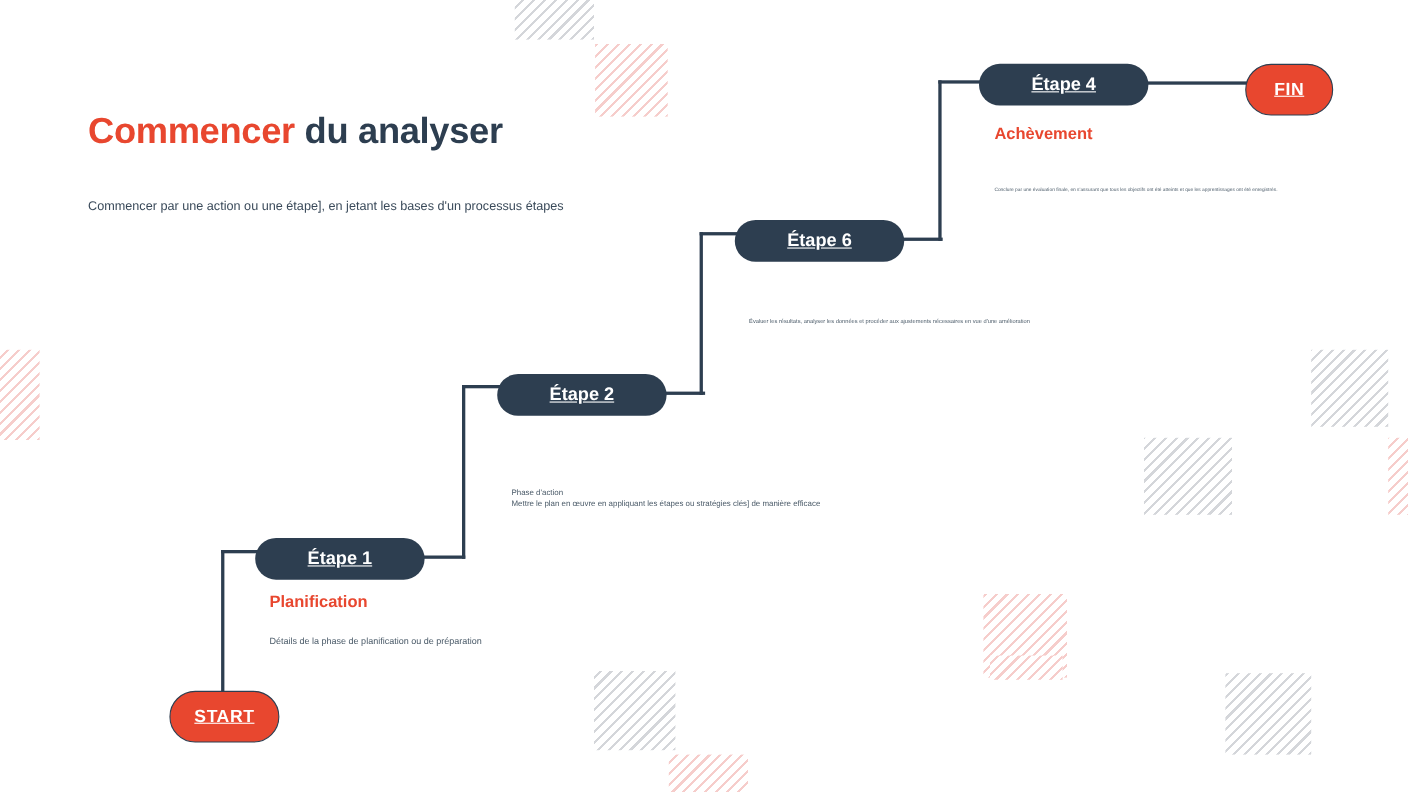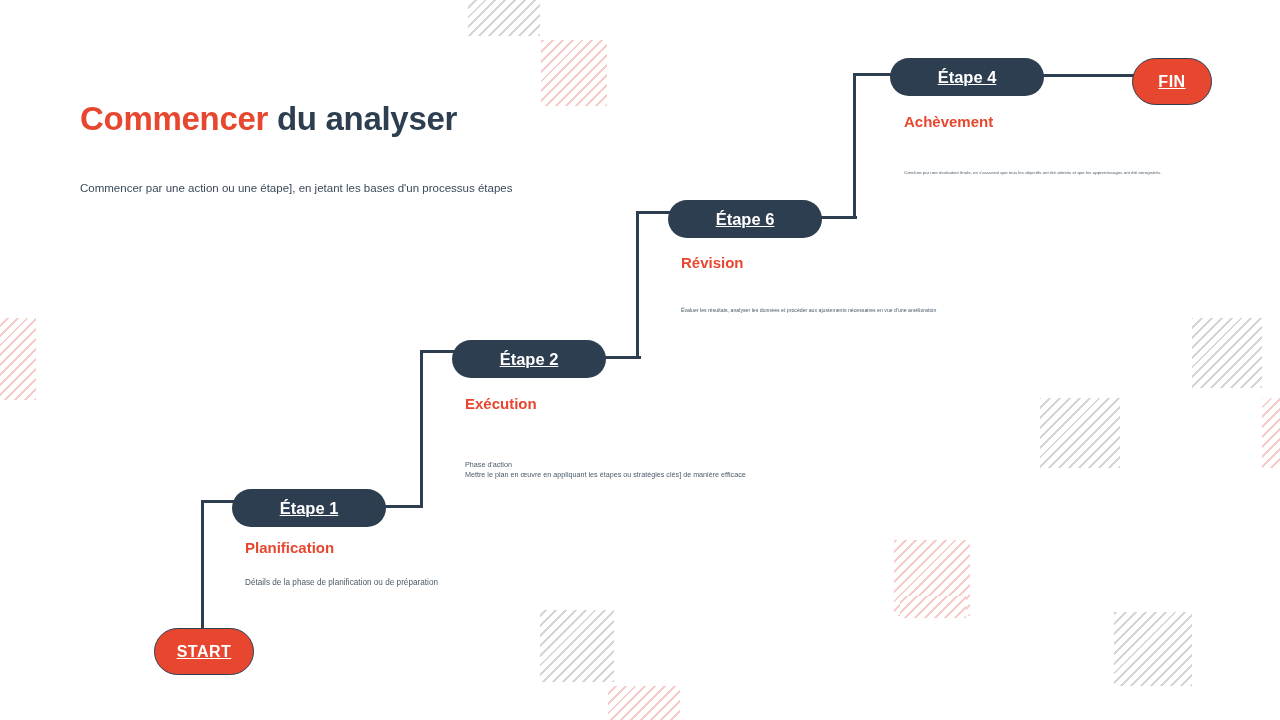--- a/index.html
+++ b/index.html
@@ -144,30 +144,28 @@
 </div>
 <div class="step-block" style="left:245px; top:539px;">
   <div class="step-name">Planification</div>
   <div class="step-desc big" style="margin-top:21px;">Détails de la phase de planification ou de préparation</div>
 </div>
 
 <div class="pill step" style="left:452px; top:340px; width:154px;">
   <span>Étape 2</span>
 </div>
 <div class="step-block" style="left:465px; top:395px;">
-  <div class="step-name">Exécution</div>
   <div class="step-desc" style="margin-top:48px;">Phase d'action</div>
   <div class="step-desc">Mettre le plan en œuvre en appliquant les étapes ou stratégies clés] de manière efficace</div>
 </div>
 
 <div class="pill step" style="left:668px; top:200px; width:154px;">
   <span>Étape 6</span>
 </div>
 <div class="step-block" style="left:681px; top:254px;">
-  <div class="step-name">Révision</div>
   <div class="step-desc" style="margin-top:36px; font-size:5.2px;">Évaluer les résultats, analyser les données et procéder aux ajustements nécessaires en vue d'une amélioration</div>
 </div>
 
 <div class="pill step" style="left:890px; top:58px; width:154px;">
   <span>Étape 4</span>
 </div>
 <div class="step-block" style="left:904px; top:113px;">
   <div class="step-name">Achèvement</div>
   <div class="step-desc tiny" style="margin-top:40px;">Conclure par une évaluation finale, en s'assurant que tous les objectifs ont été atteints et que les apprentissages ont été enregistrés.</div>
 </div>

